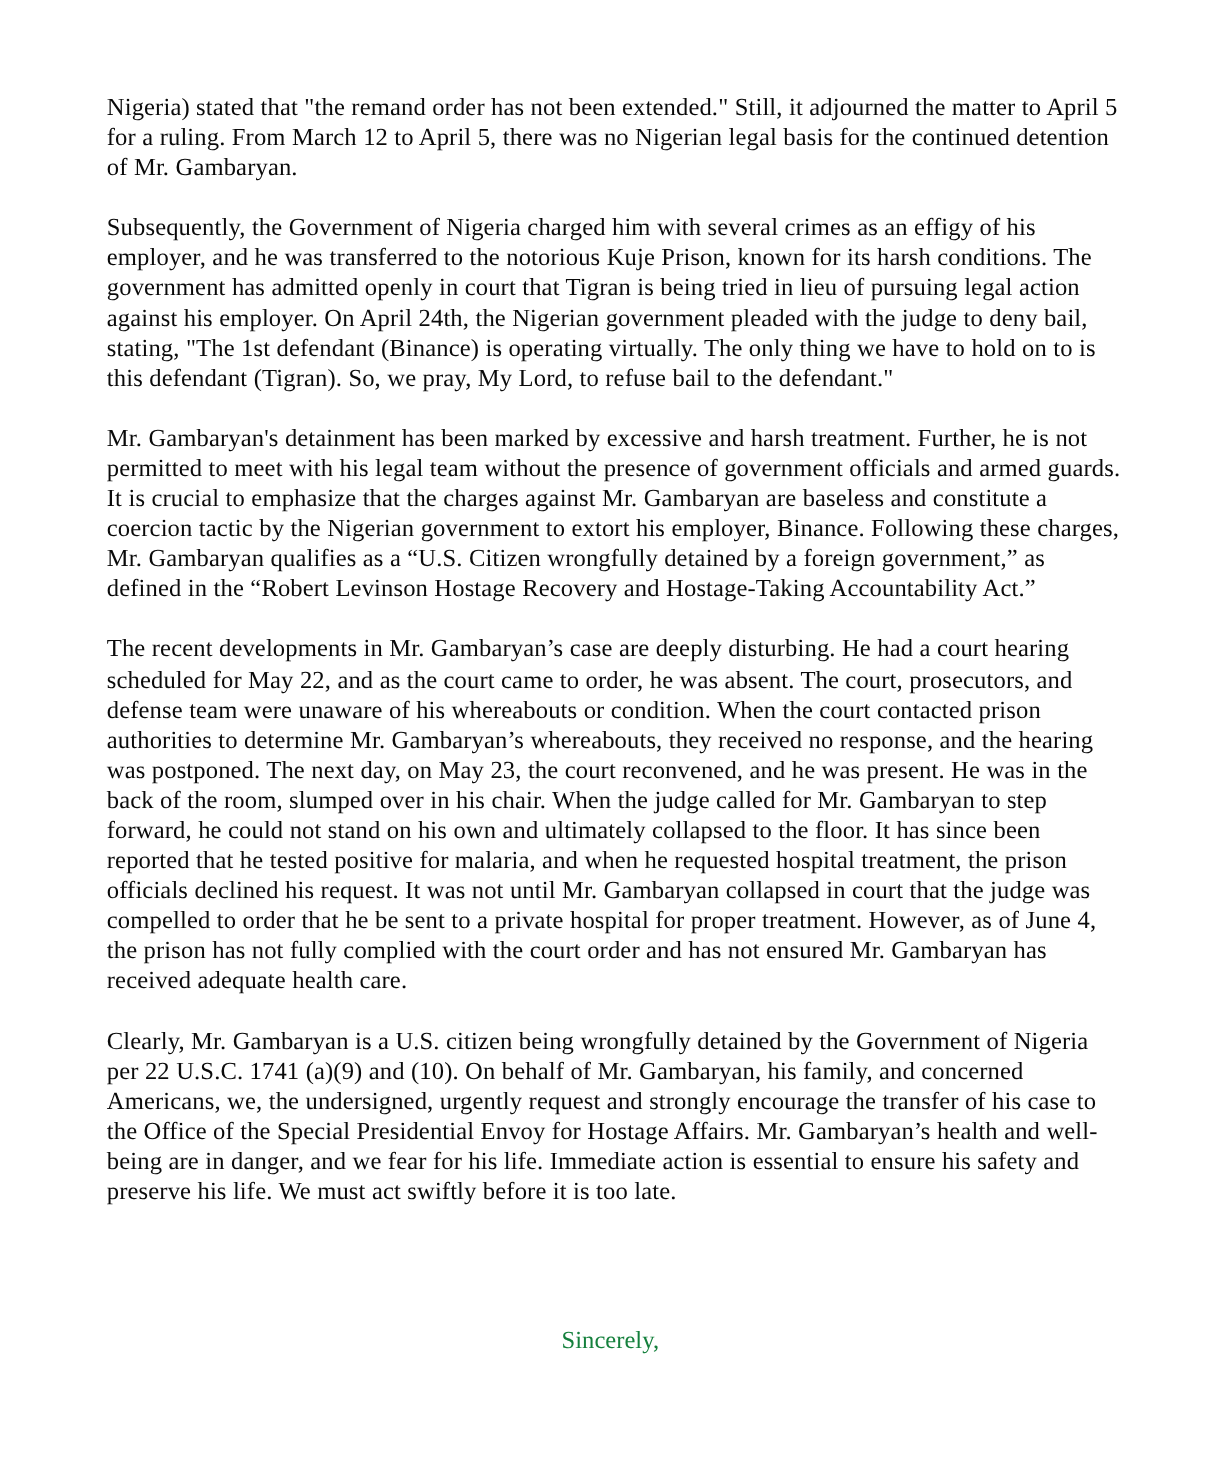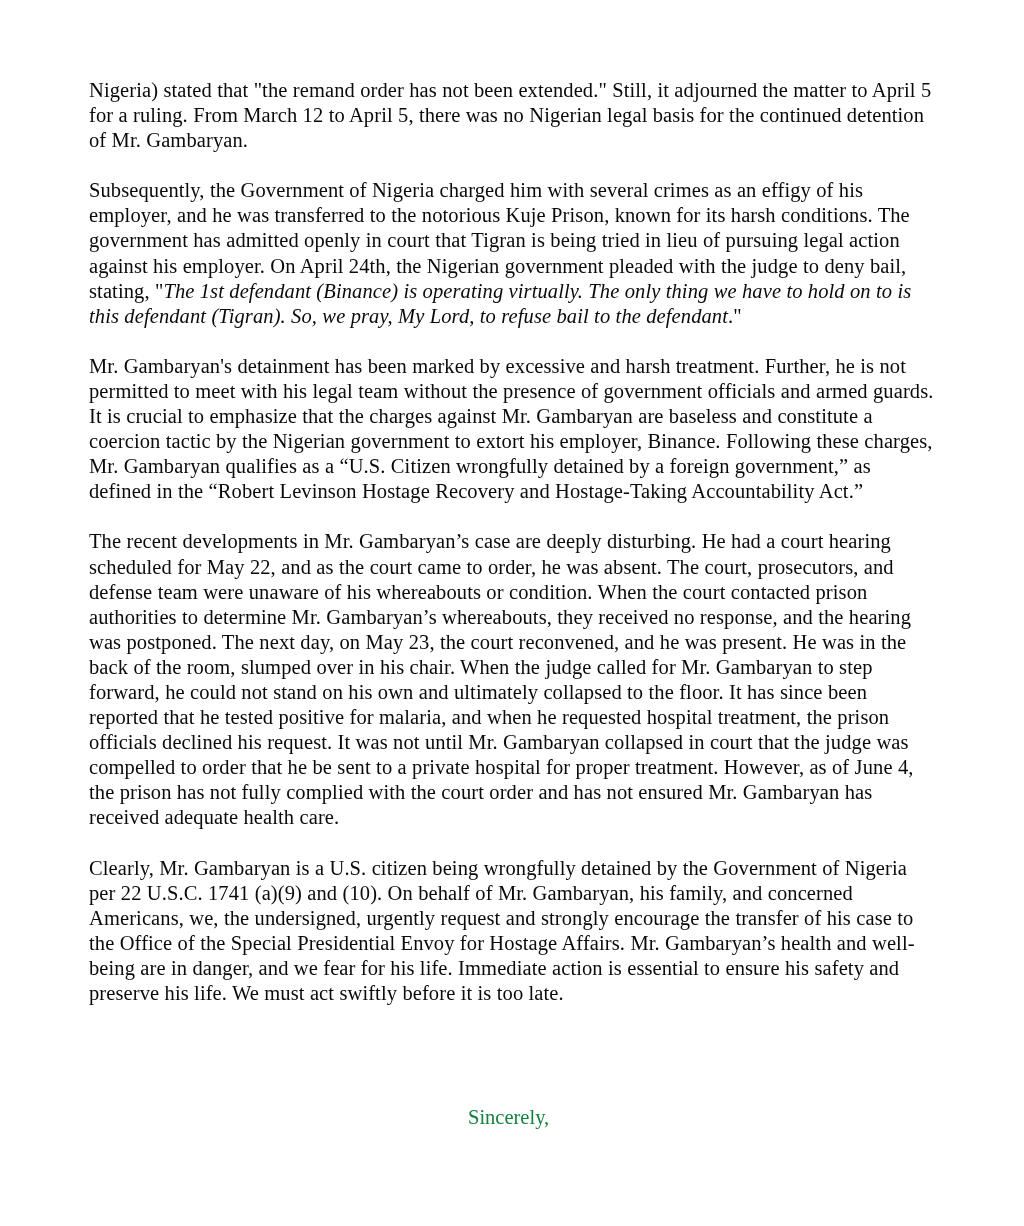--- a/index.html
+++ b/index.html
@@ -33,21 +33,20 @@
     margin: 0 0 25px 0;
     color: #0a0a0a;
     letter-spacing: 0.005em;
     word-spacing: 0.004em;
     -webkit-font-smoothing: antialiased;
   }
   .para:last-of-type {
     margin-bottom: 4px;
   }
   .quote-italic {
-    font-style: italic;
   }
   .closing {
     position: absolute;
     left: 468px;
     top: 1105px;
     font-size: 20.5px;
     line-height: 25.1px;
     color: #15803d;
     white-space: nowrap;
   }

